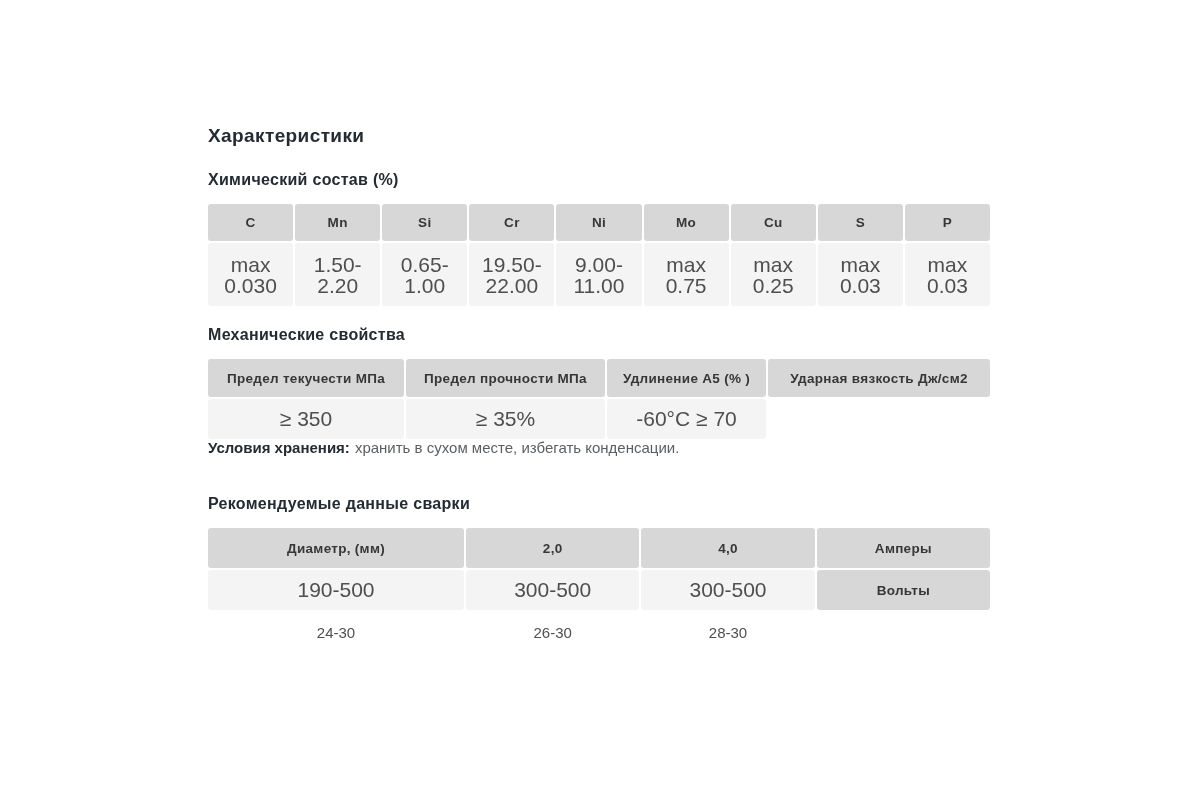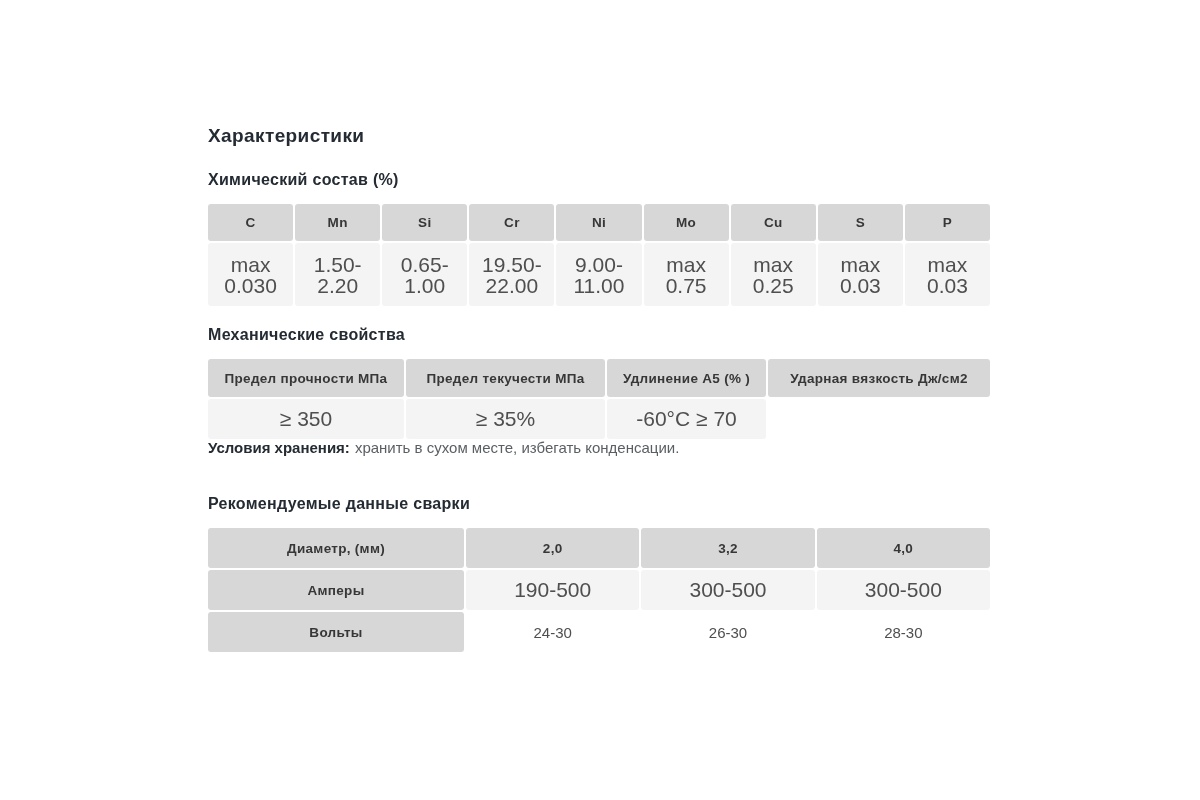--- a/index.html
+++ b/index.html
@@ -78,39 +78,38 @@
 0.25</div>
       <div class="cell td pre">max
 0.03</div>
       <div class="cell td pre">max
 0.03</div>
     </div>
 
     <h2 class="section mech-title">Механические свойства</h2>
 
     <div class="tbl mech">
+      <div class="cell th">Предел текучести МПа</div>
       <div class="cell th">Предел прочности МПа</div>
-      <div class="cell th">Предел текучести МПа</div>
       <div class="cell th">Удлинение А5 (% )</div>
       <div class="cell th">Ударная вязкость Дж/см2</div>
       <div class="cell td">≥ 350</div>
       <div class="cell td">≥ 35%</div>
       <div class="cell td">-60°C ≥ 70</div>
     </div>
 
     <p class="storage">
       <span class="lbl">Условия хранения:</span><span class="txt">хранить в сухом месте, избегать конденсации.</span>
     </p>
 
     <h2 class="section weld-title">Рекомендуемые данные сварки</h2>
 
     <div class="tbl weld">
       <div class="cell th">Диаметр, (мм)</div>
       <div class="cell th">2,0</div>
-      <div class="cell th">3,2</div>
       <div class="cell th">4,0</div>
 
       <div class="cell th">Амперы</div>
       <div class="cell td">190-500</div>
       <div class="cell td">300-500</div>
       <div class="cell td">300-500</div>
 
       <div class="cell th">Вольты</div>
       <div class="cell td-white cell">24-30</div>
       <div class="cell td-white cell">26-30</div>

